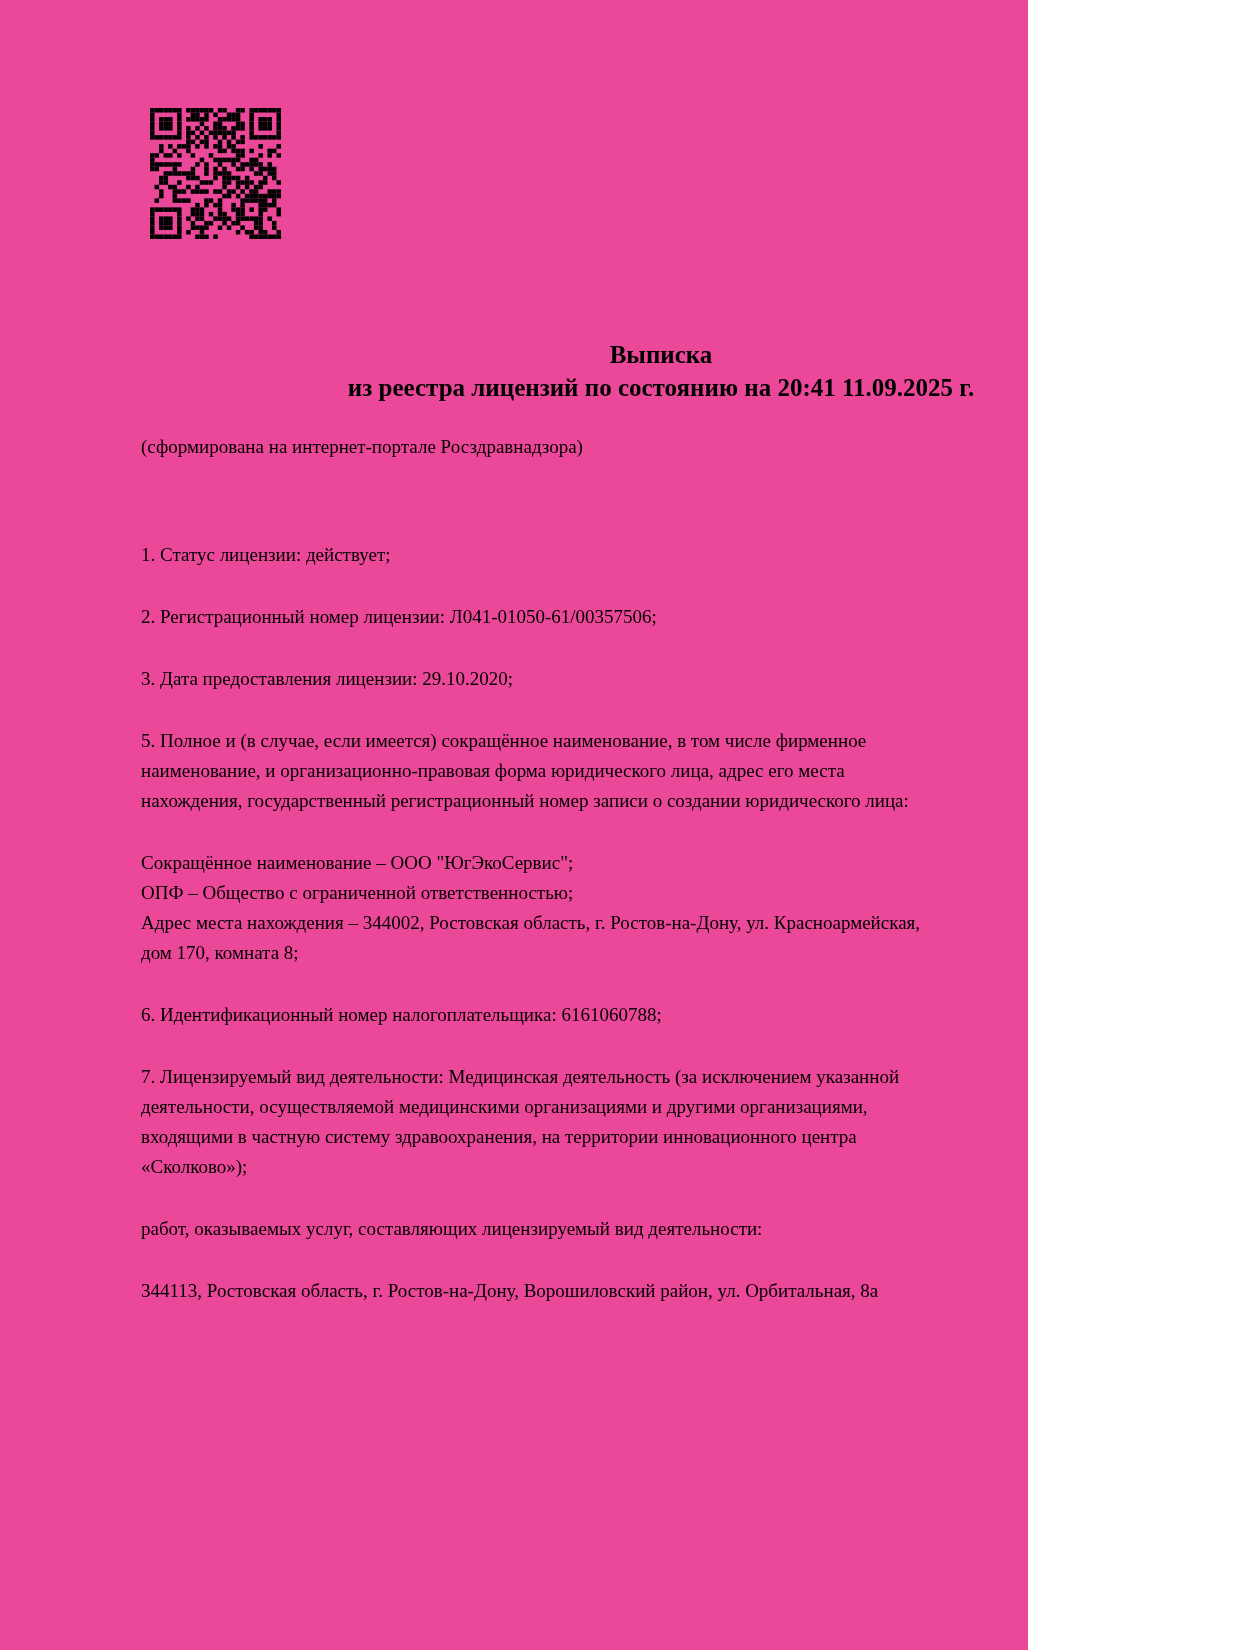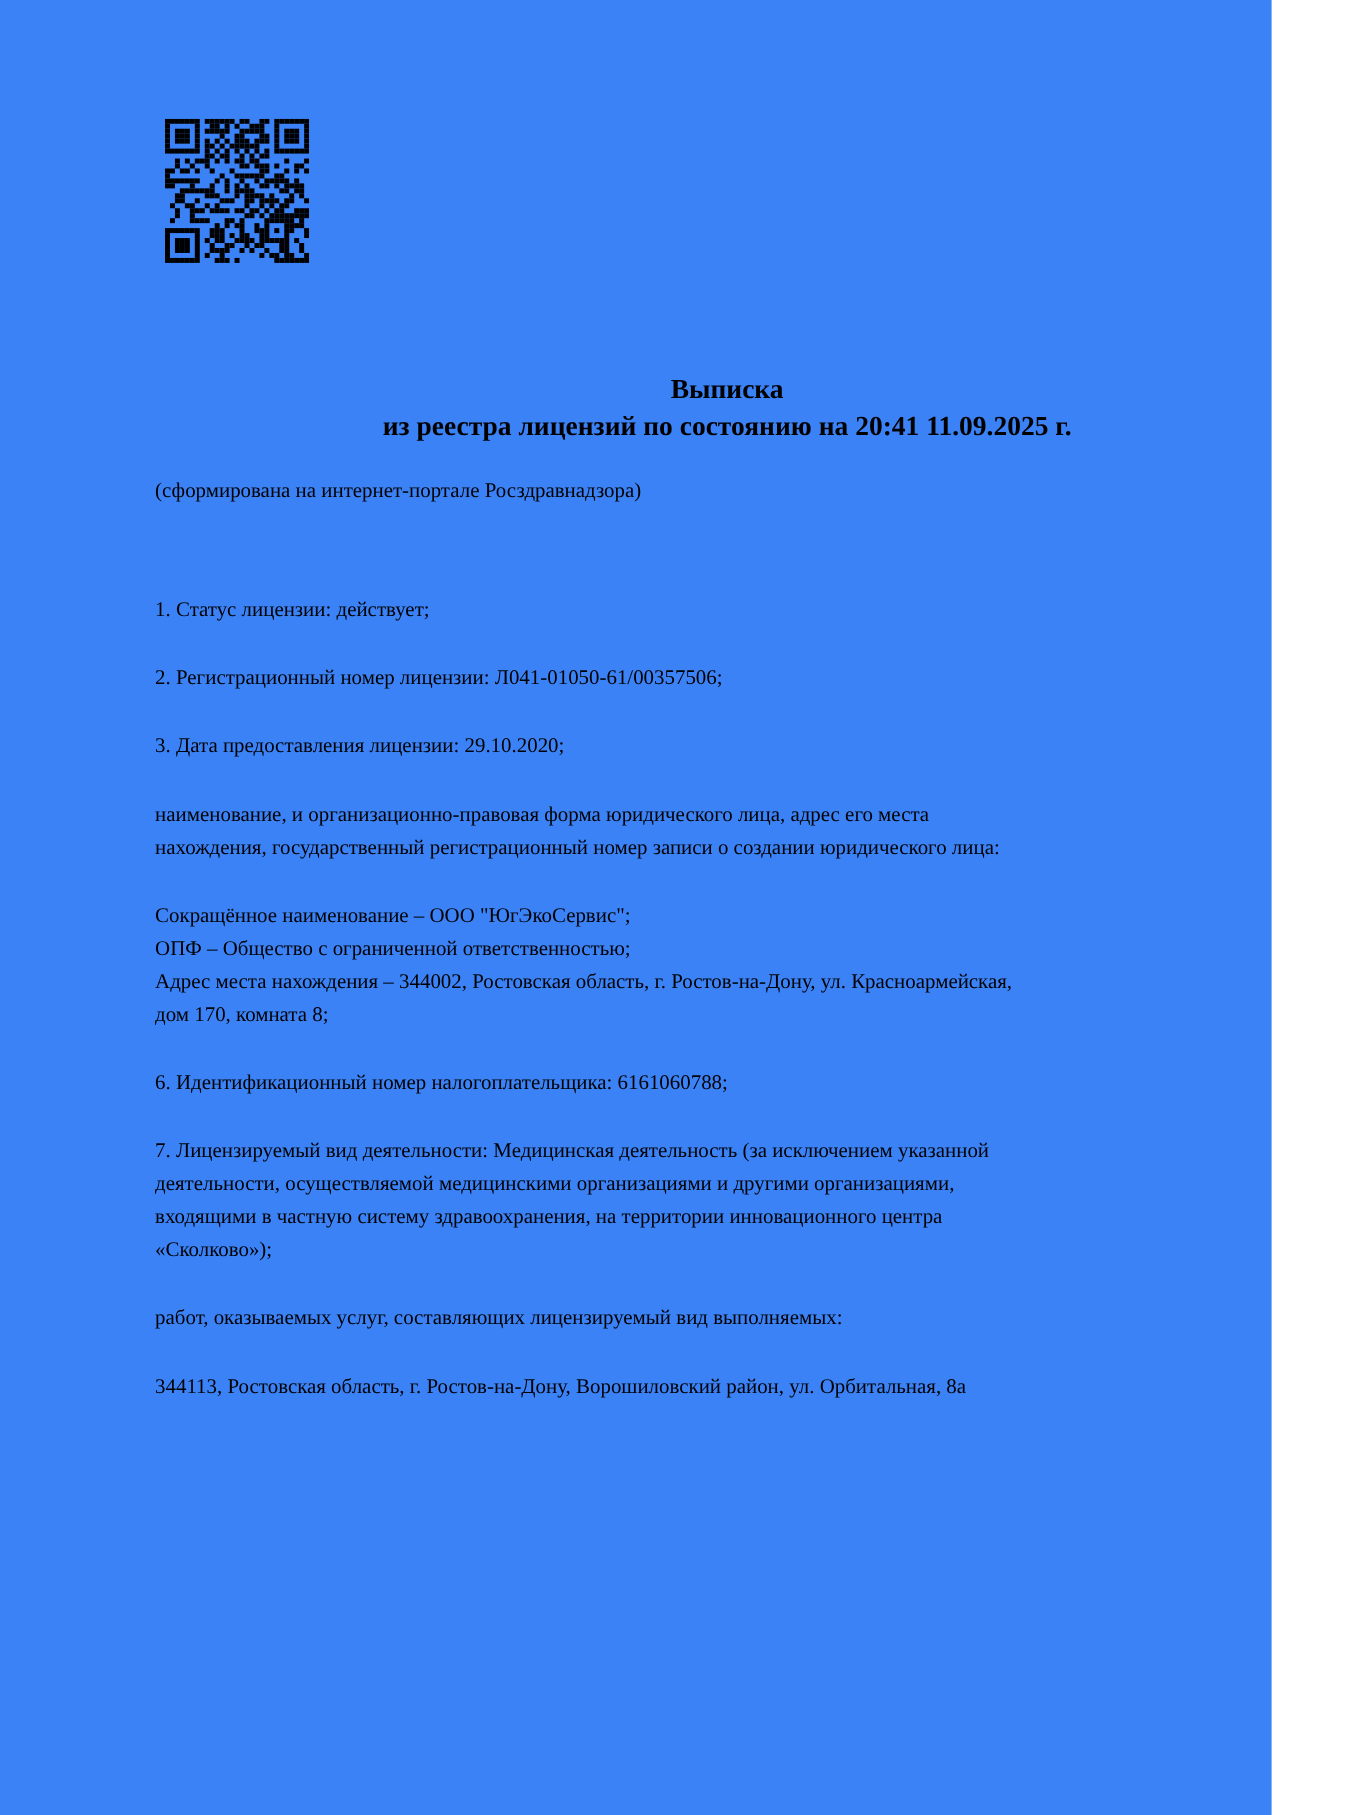--- a/index.html
+++ b/index.html
@@ -1,21 +1,21 @@
 <!DOCTYPE html>
 <html><head>
 <meta charset="utf-8">
 <style>
   * { margin: 0; padding: 0; box-sizing: border-box; }
   html, body { background: #ffffff; }
   .page {
     position: relative;
-    width: 1156px;
+    width: 1028px;
     height: 1650px;
-    background: #3b82f6;
+    background: #ec4899;
     font-family: "Liberation Serif", serif;
     color: #000000;
     overflow: hidden;
   }
   .qr {
     position: absolute;
     left: 150px;
     top: 108px;
     width: 131px;
     height: 131px;
@@ -496,20 +496,21 @@
       <div class="para">
         <div>2. Регистрационный номер лицензии: Л041-01050-61/00357506;</div>
       </div>
 
       <div class="para">
         <div>3. Дата предоставления лицензии: 29.10.2020;</div>
       </div>
 
 
       <div class="para">
+        <div>5. Полное и (в случае, если имеется) сокращённое наименование, в том числе фирменное</div>
         <div>наименование, и организационно-правовая форма юридического лица, адрес его места</div>
         <div>нахождения, государственный регистрационный номер записи о создании юридического лица:</div>
       </div>
 
       <div class="para">
         <div>Сокращённое наименование – ООО "ЮгЭкоСервис";</div>
         <div>ОПФ – Общество с ограниченной ответственностью;</div>
         <div>Адрес места нахождения – 344002, Ростовская область, г. Ростов-на-Дону, ул. Красноармейская,</div>
         <div>дом 170, комната 8;</div>
       </div>
@@ -519,21 +520,21 @@
       </div>
 
       <div class="para">
         <div>7. Лицензируемый вид деятельности: Медицинская деятельность (за исключением указанной</div>
         <div>деятельности, осуществляемой медицинскими организациями и другими организациями,</div>
         <div>входящими в частную систему здравоохранения, на территории инновационного центра</div>
         <div>«Сколково»);</div>
       </div>
 
       <div class="para">
-        <div>работ, оказываемых услуг, составляющих лицензируемый вид выполняемых:</div>
+        <div>работ, оказываемых услуг, составляющих лицензируемый вид деятельности:</div>
       </div>
 
       <div class="para">
         <div>344113, Ростовская область, г. Ростов-на-Дону, Ворошиловский район, ул. Орбитальная, 8а</div>
       </div>
 
     </div>
   </div>
 </div>
 

